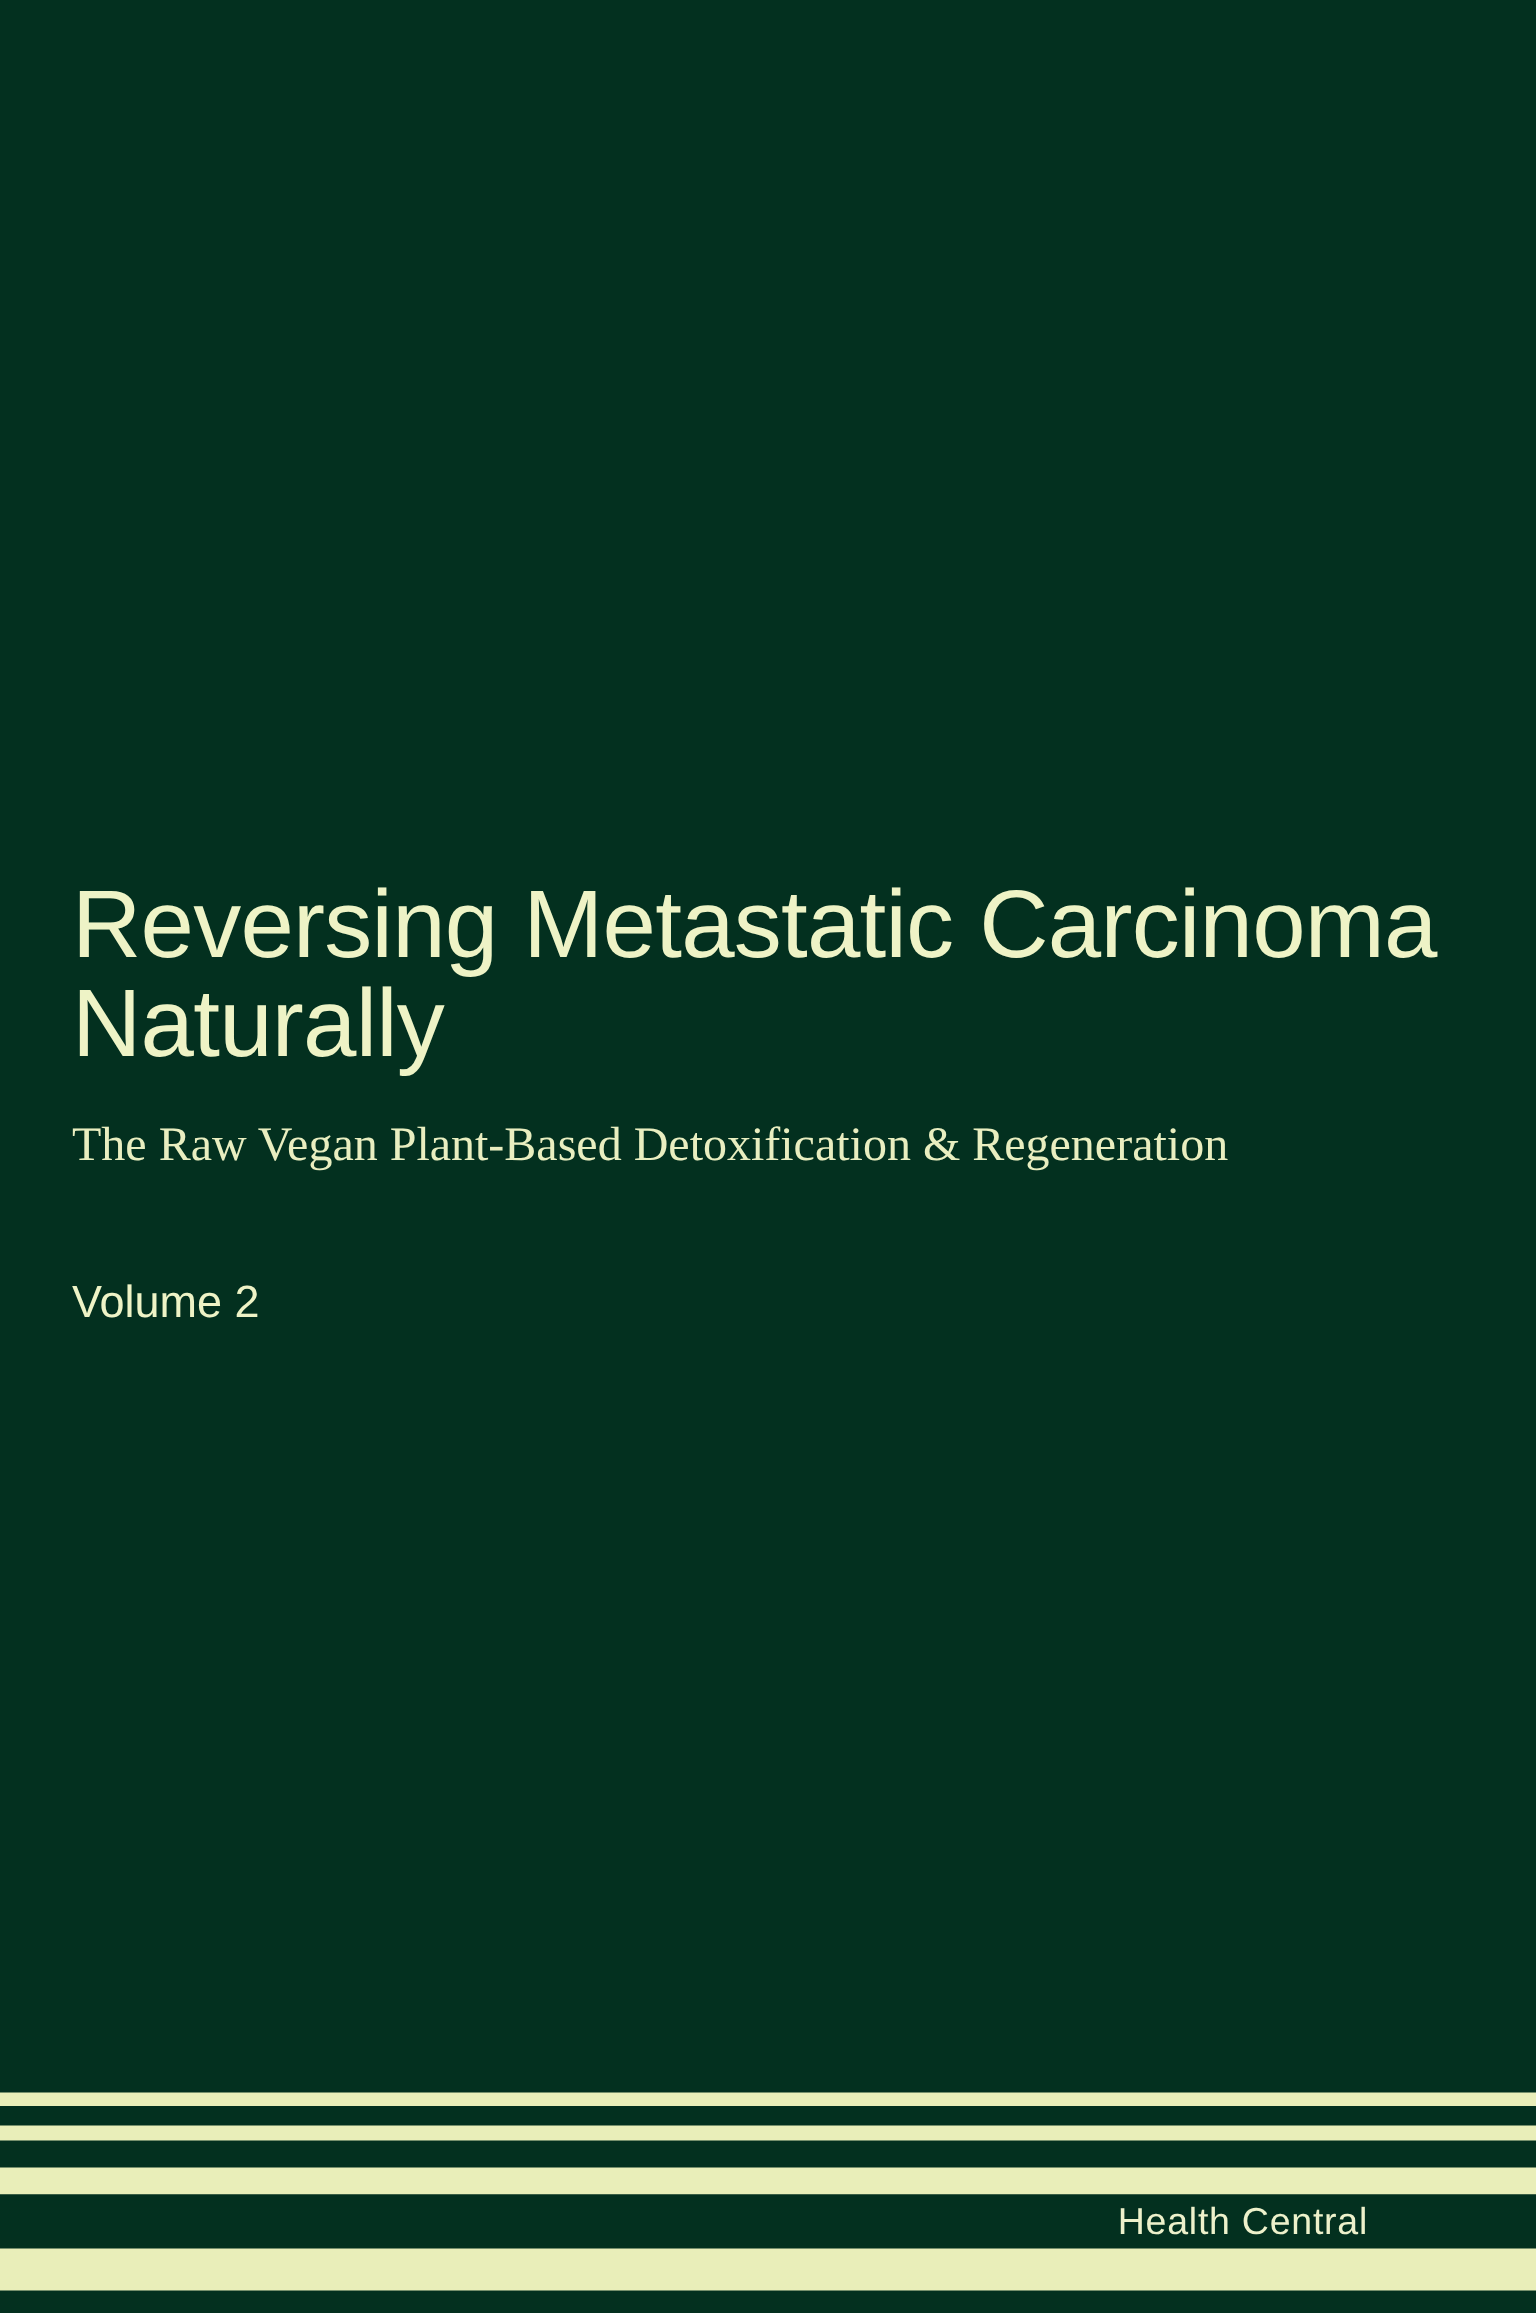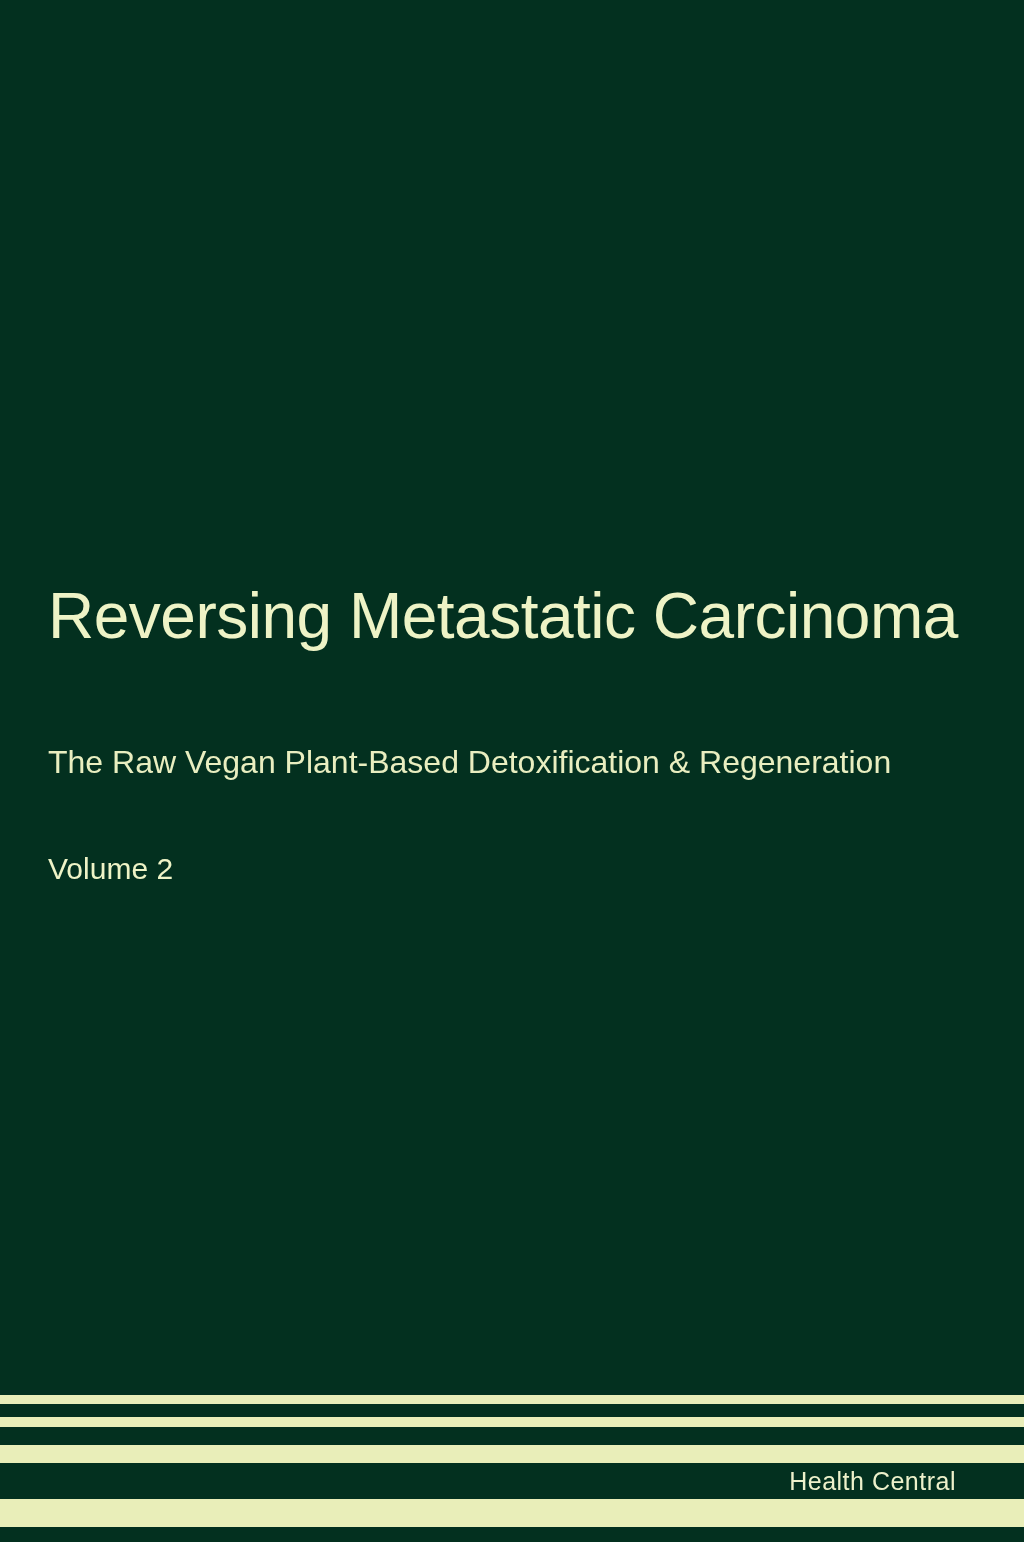--- a/index.html
+++ b/index.html
@@ -28,21 +28,21 @@
     font-family: "Liberation Sans", sans-serif;
   }
   .subtitle-block {
     position: absolute;
     left: 48px;
     top: 741px;
     right: 40px;
     color: var(--subtitle-text, #e9eec0);
     font-size: 32px;
     line-height: 42px;
-    font-family: Liberation Sans, sans-serif;
+    font-family: Liberation Serif, serif;
   }
   .volume {
     position: absolute;
     left: 48px;
     top: 852px;
     color: var(--title-text, #eef3c6);
     font-weight: 400;
     font-size: 30px;
     font-family: "Liberation Sans", sans-serif;
   }
@@ -59,37 +59,38 @@
   .publisher-band {
     position: absolute;
     left: 0;
     top: 1463px;
     width: 1024px;
     height: 36px;
     background: var(--background, #03301f);
     display: flex;
     align-items: center;
     justify-content: flex-end;
-    padding-right: 68px;
+    padding-right: 112px;
     box-sizing: border-box;
   }
   .publisher-band span {
     color: var(--publisher-text, #edf1cb);
     font-size: 25px;
     font-family: "Liberation Sans", sans-serif;
     letter-spacing: 0.5px;
   }
 </style>
 </head>
 <body>
 
 <div class="cover">
 
   <div class="title-block">
     <div>Reversing Metastatic Carcinoma</div>
+    <div>Naturally</div>
   </div>
 
   <div class="subtitle-block">
     <div>The Raw Vegan Plant-Based Detoxification &amp; Regeneration</div>
   </div>
 
   <div class="volume">Volume 2</div>
 
   <div class="stripe s1"></div>
   <div class="stripe s2"></div>

